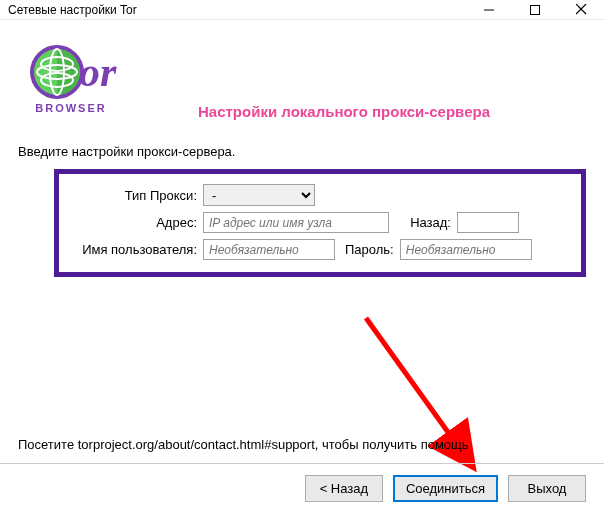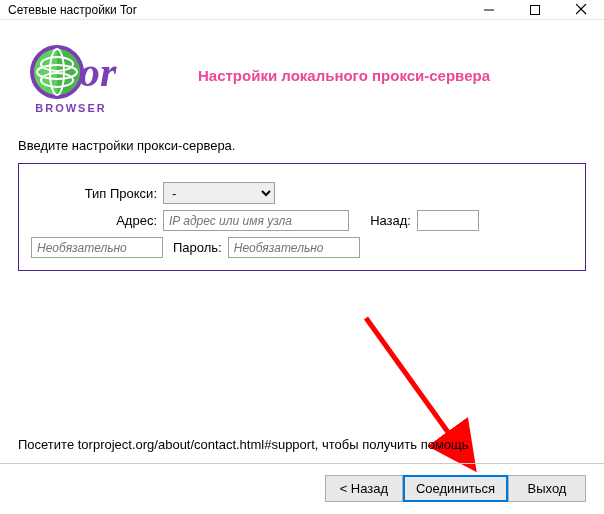--- a/index.html
+++ b/index.html
@@ -38,23 +38,23 @@
       align-items: center;
       justify-content: center;
       font-family: sans-serif;
       font-size: 13px;
     }
     .content {
       padding: 10px 18px 0 18px;
     }
     .header-row {
       display: flex;
-      align-items: center;
+      align-items: flex-end;
       gap: 18px;
-      margin-bottom: 18px;
+      margin-bottom: 24px;
     }
     .logo {
       width: 106px;
       height: 90px;
       display: flex;
       flex-direction: column;
       align-items: center;
       justify-content: center;
     }
     .heading {
@@ -63,22 +63,23 @@
       font-size: 15px;
       font-weight: bold;
       color: #ec4899;
       padding-right: 40px;
     }
     .intro {
       margin-bottom: 10px;
       font-size: 13px;
     }
     .form-box {
-      border: 1px solid #4c1d95;
-      padding: 18px 12px 12px 12px;
+      border: 5px solid #4c1d95;
+      padding: 10px 12px 12px 12px;
+      margin-left: 36px;
     }
     .row {
       display: flex;
       align-items: center;
       margin-bottom: 6px;
     }
     .label {
       text-align: right;
       padding-right: 6px;
       font-size: 13px;
@@ -120,20 +121,21 @@
       left: 0;
       right: 0;
       bottom: 50px;
       border-top: 1px solid #ccc;
     }
     .button-bar {
       position: absolute;
       right: 18px;
       bottom: 12px;
       display: flex;
+      gap: 10px;
     }
     .btn {
       min-width: 78px;
       height: 27px;
       border: 1px solid #adadad;
       background: #e9e9e9;
       font-size: 13px;
       padding: 0 12px;
       cursor: pointer;
       font-family: inherit;
@@ -202,20 +204,21 @@
       </select>
     </div>
     <div class="row">
       <div class="label label-col1">Адрес:</div>
       <input class="input w-addr" placeholder="IP адрес или имя узла" style="">
       <div class="col2-gap"></div>
       <div class="label label-port">Назад:</div>
       <input class="input w-port" style="">
     </div>
     <div class="row" style="margin-bottom:0;">
+      <div class="label label-col1">Имя пользователя:</div>
       <input class="input w-user" placeholder="Необязательно" style="">
       <div class="label label-pass">Пароль:</div>
       <input class="input w-pass" placeholder="Необязательно" style="">
     </div>
   </div>
 </div>
 
 <svg class="arrow" width="140" height="180">
   <defs>
     <marker id="ah" markerWidth="10" markerHeight="10" refX="7" refY="5" orient="auto">

